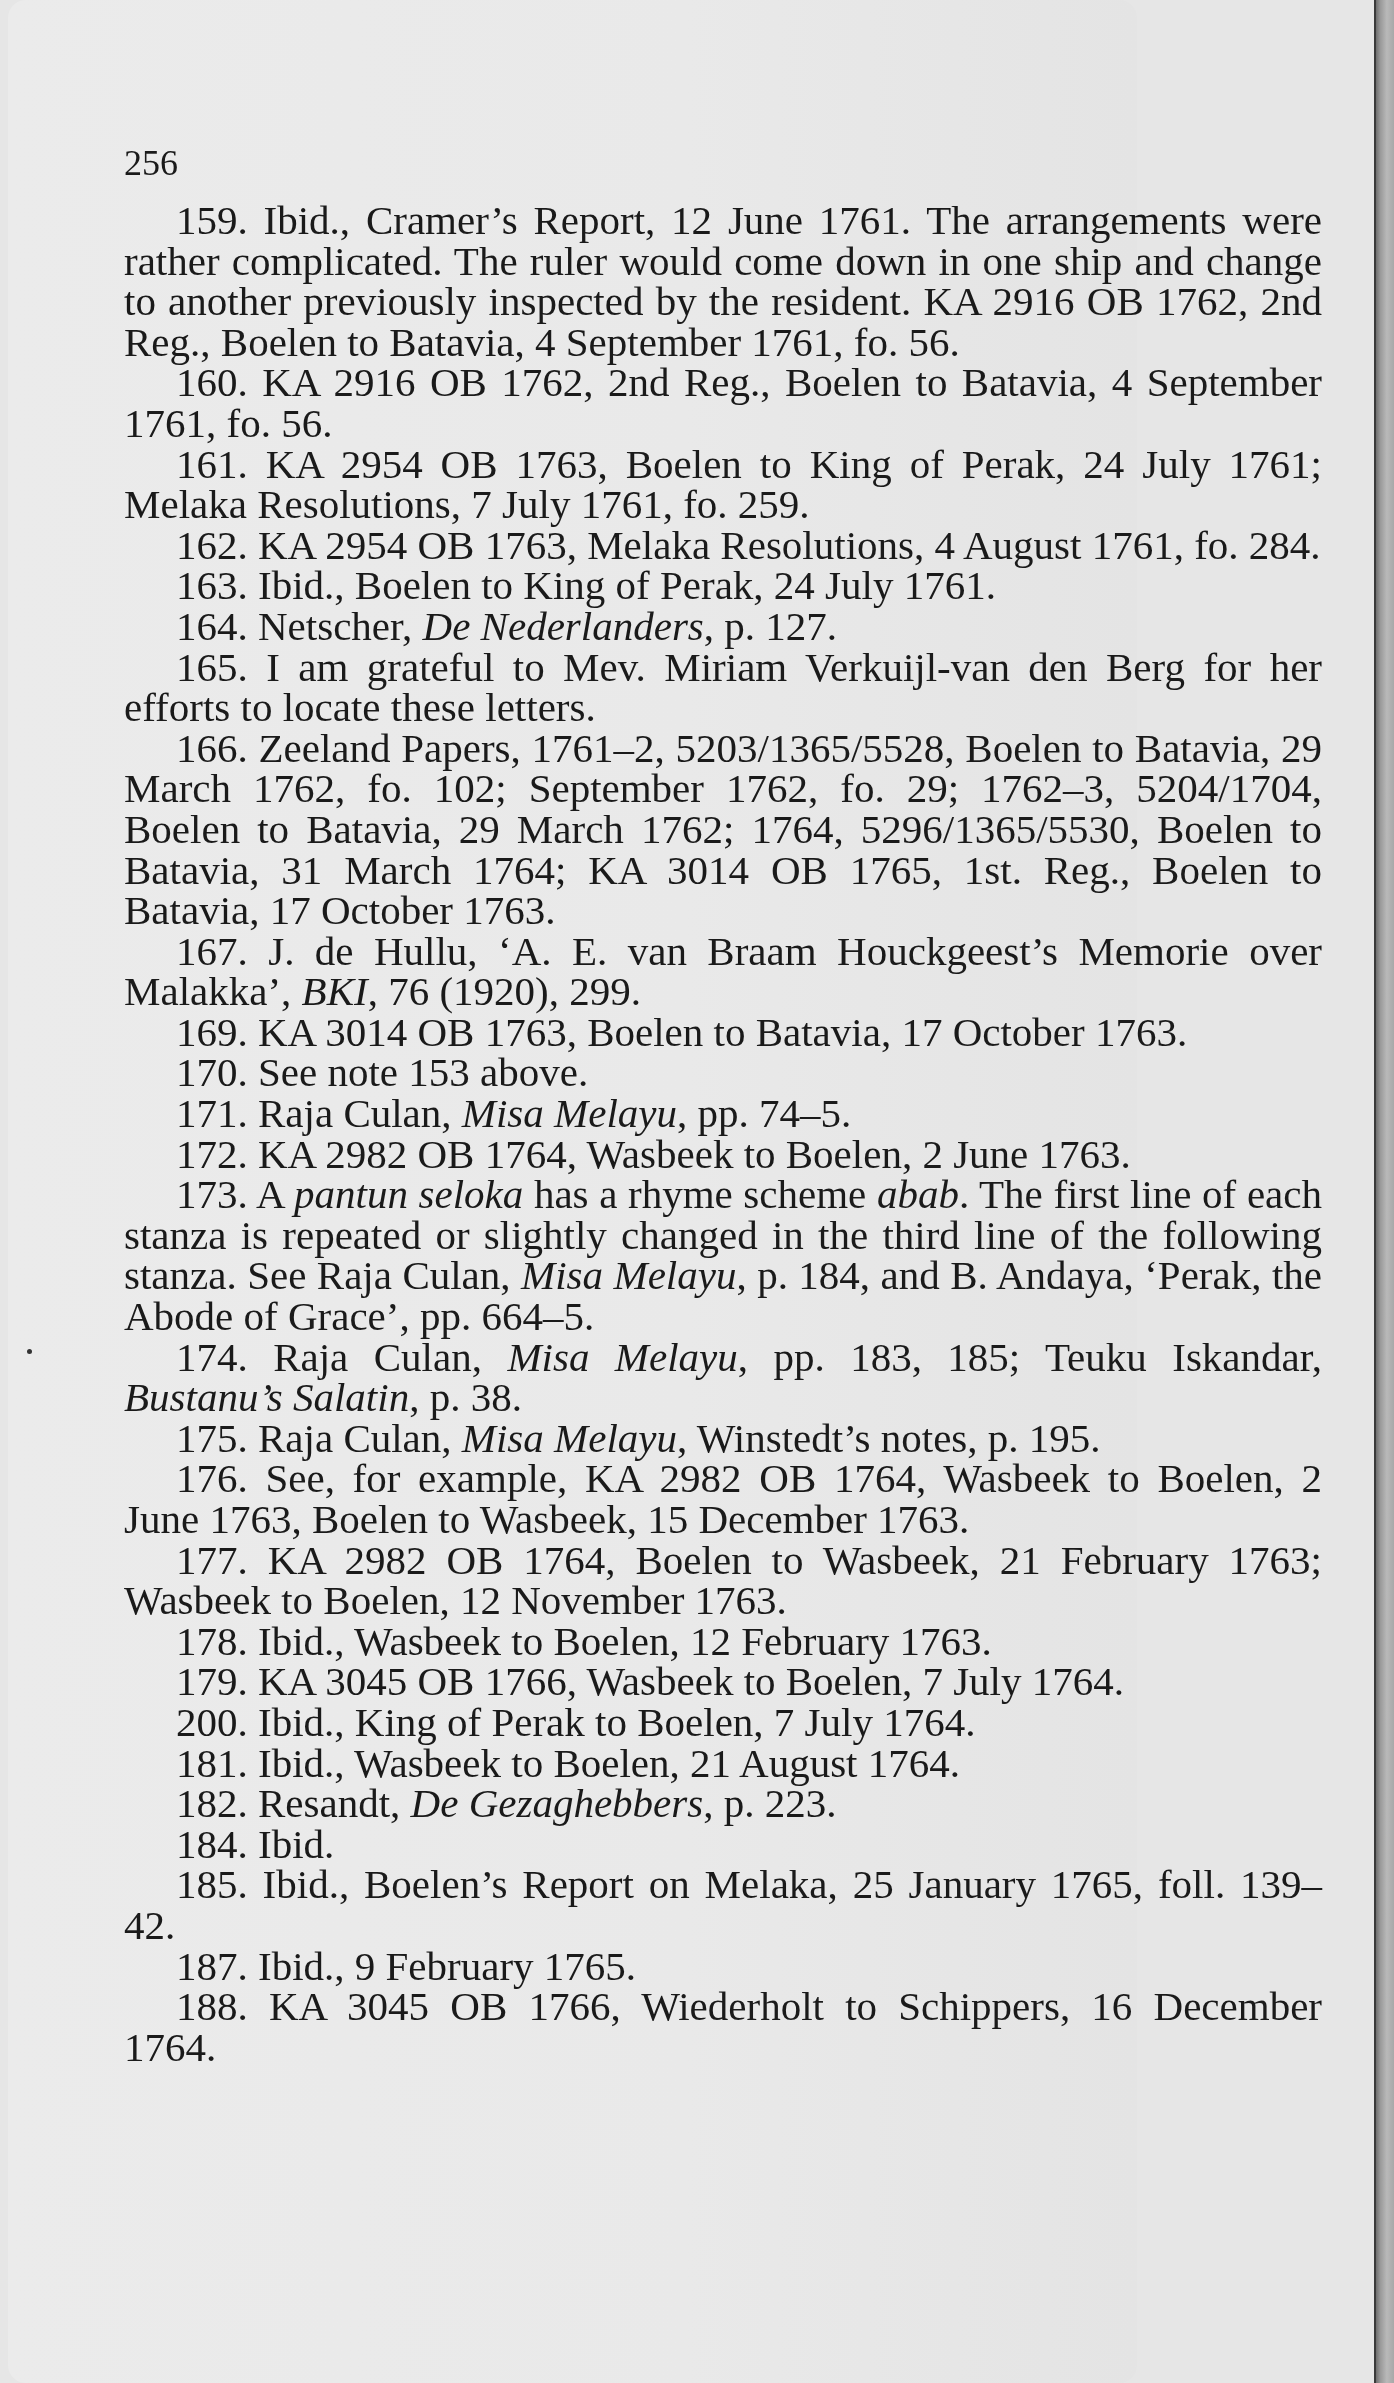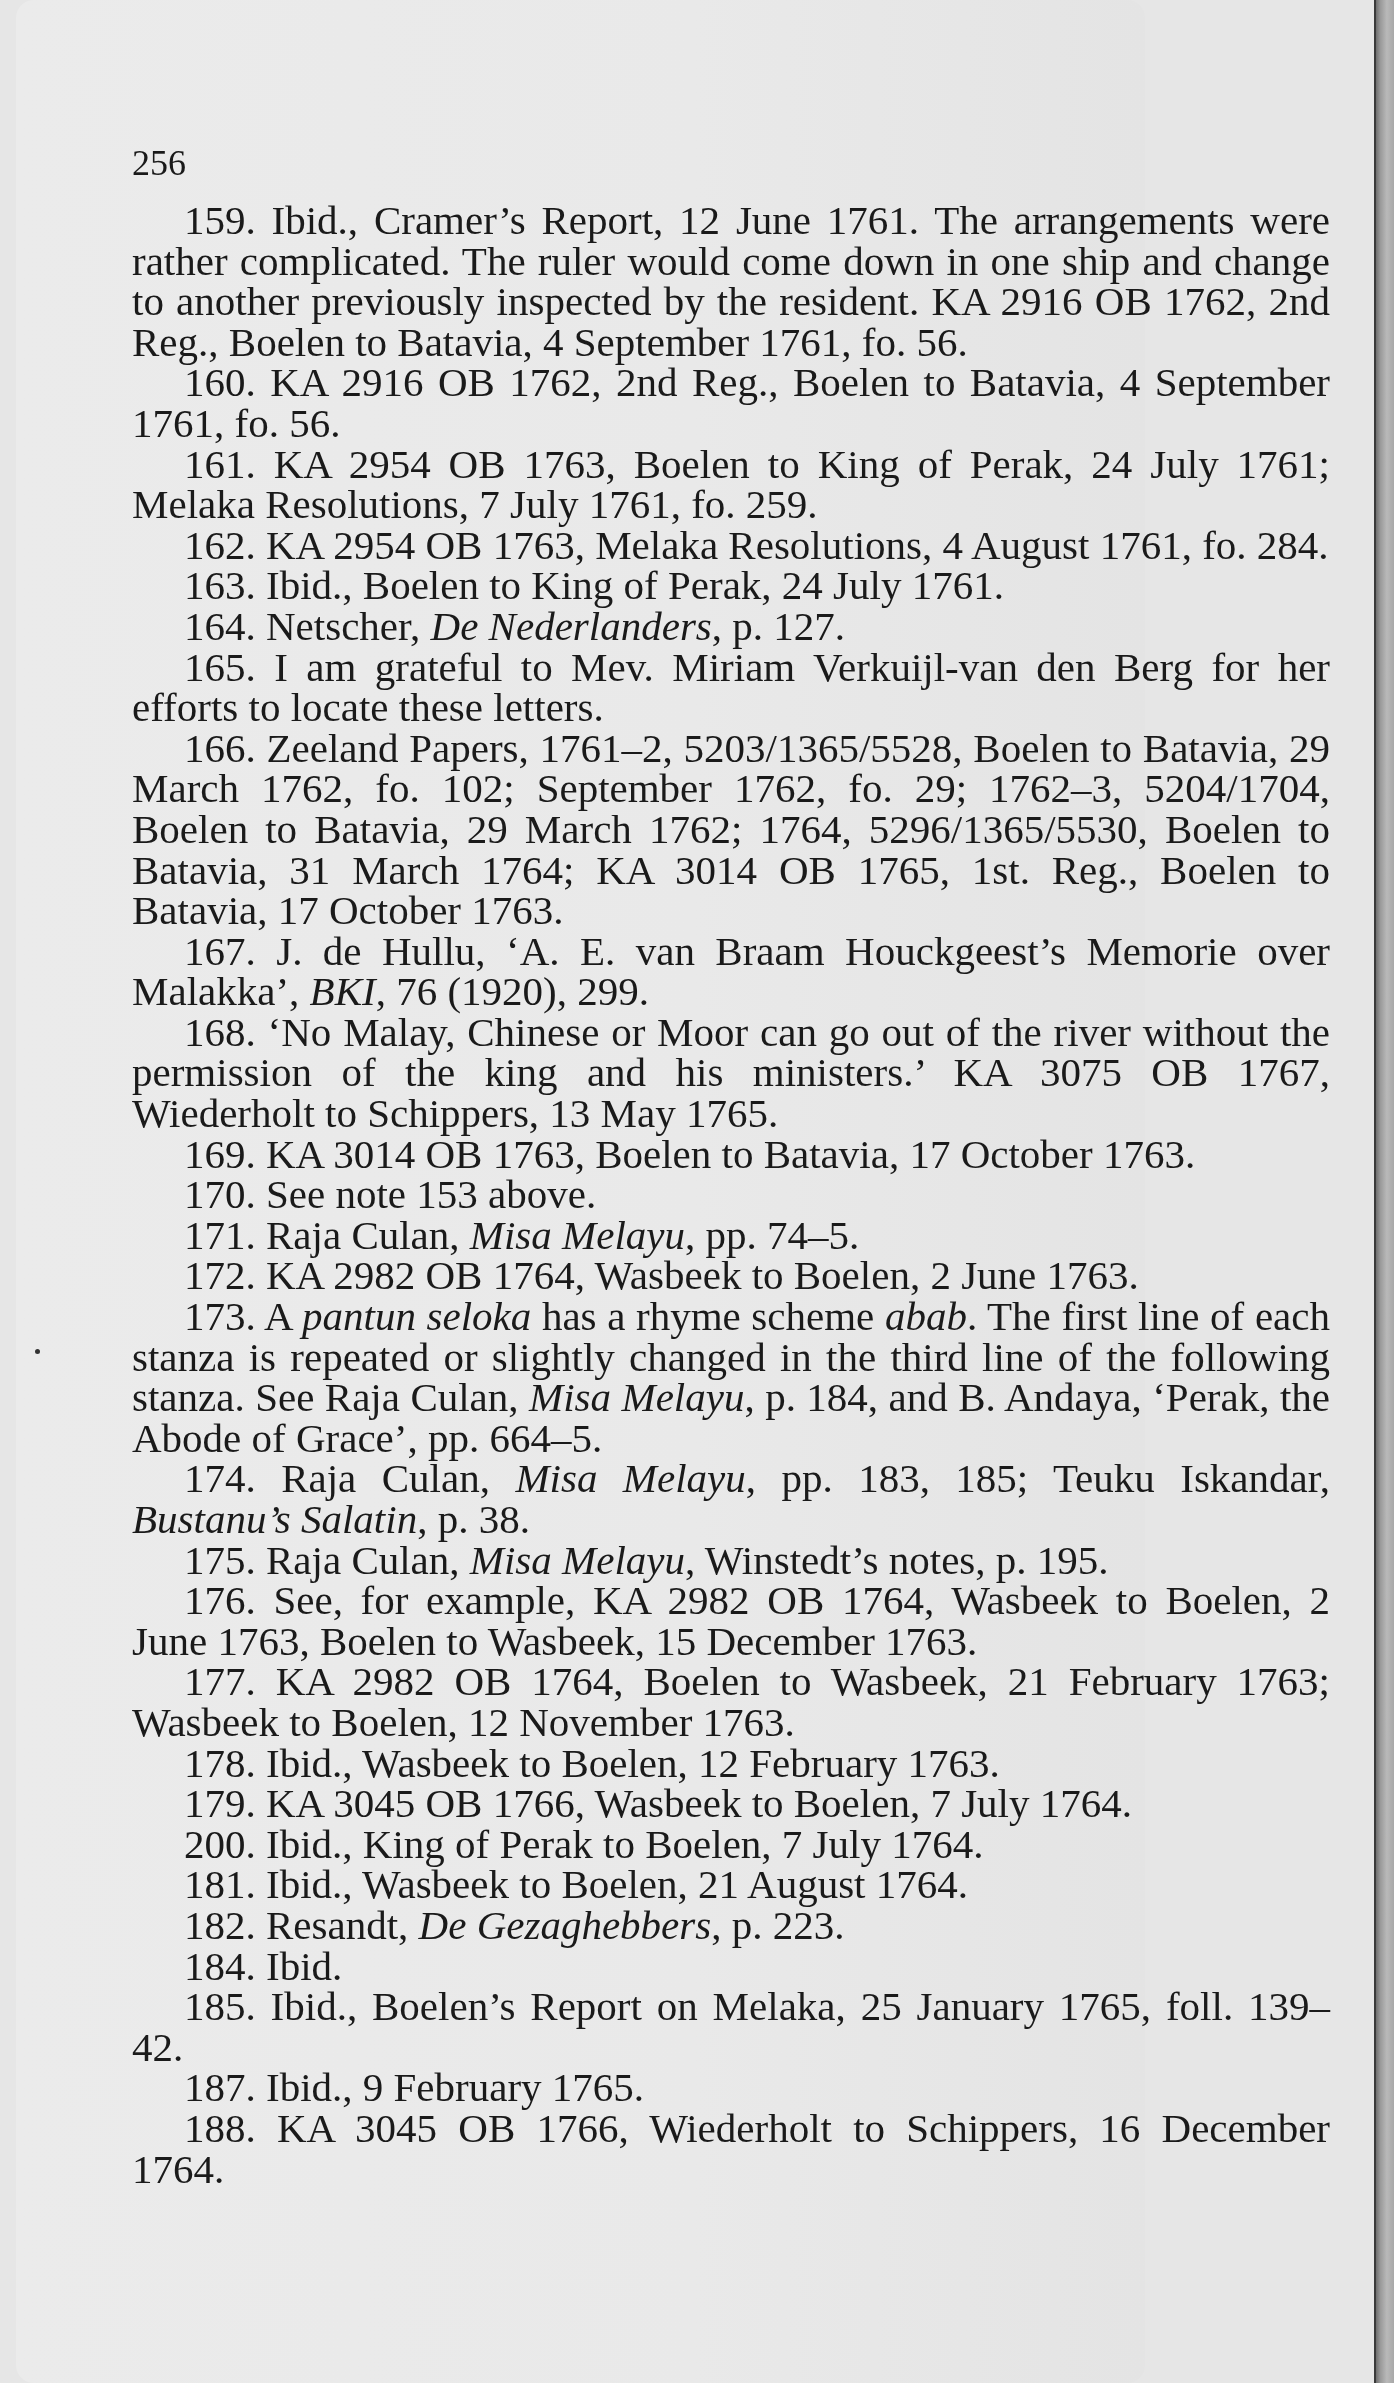--- a/index.html
+++ b/index.html
@@ -10,21 +10,21 @@
       width: 1394px;
       height: 2383px;
       background: #e6e6e6;
       position: relative;
       overflow: hidden;
       font-family: "Liberation Serif", "DejaVu Serif", serif;
       color: #1a1a1a;
     }
     .page {
       position: absolute;
-      left: 16px;
+      left: 8px;
       top: 0;
       width: 1129px;
       height: 2383px;
       background: linear-gradient(90deg, #ebebeb 0%, #e9e9e9 60%, #e4e4e4 100%);
       border-radius: 18px;
     }
     .gutter {
       position: absolute;
       top: 0;
       left: 1376px;
@@ -99,21 +99,20 @@
   <div class="notes" id="notes">
       <p class="note"><span>159.</span><span> Ibid., Cramer’s Report, 12 June 1761. The arrangements were rather complicated. The ruler would come down in one ship and change to another previously inspected by the resident. KA 2916 OB 1762, 2nd Reg., Boelen to Batavia, 4 September 1761, fo. 56.</span></p>
       <p class="note"><span>160.</span><span> KA 2916 OB 1762, 2nd Reg., Boelen to Batavia, 4 September 1761, fo. 56.</span></p>
       <p class="note"><span>161.</span><span> KA 2954 OB 1763, Boelen to King of Perak, 24 July 1761; Melaka Resolutions, 7 July 1761, fo. 259.</span></p>
       <p class="note"><span>162.</span><span> KA 2954 OB 1763, Melaka Resolutions, 4 August 1761, fo. 284.</span></p>
       <p class="note"><span>163.</span><span> Ibid., Boelen to King of Perak, 24 July 1761.</span></p>
       <p class="note"><span>164.</span><span> Netscher, </span><em>De Nederlanders</em><span>, p. 127.</span></p>
       <p class="note"><span>165.</span><span> I am grateful to Mev. Miriam Verkuijl-van den Berg for her efforts to locate these letters.</span></p>
       <p class="note"><span>166.</span><span> Zeeland Papers, 1761–2, 5203/1365/5528, Boelen to Batavia, 29 March 1762, fo. 102; September 1762, fo. 29; 1762–3, 5204/1704, Boelen to Batavia, 29 March 1762; 1764, 5296/1365/5530, Boelen to Batavia, 31 March 1764; KA 3014 OB 1765, 1st. Reg., Boelen to Batavia, 17 October 1763.</span></p>
       <p class="note"><span>167.</span><span> J. de Hullu, ‘A. E. van Braam Houckgeest’s Memorie over Malakka’, </span><em>BKI</em><span>, 76 (1920), 299.</span></p>
-      <p class="note"><span>168.</span><span> ‘No Malay, Chinese or Moor can go out of the river without the per­mission of the king and his ministers.’ KA 3075 OB 1767, Wiederholt to Schippers, 13 May 1765.</span></p>
       <p class="note"><span>169.</span><span> KA 3014 OB 1763, Boelen to Batavia, 17 October 1763.</span></p>
       <p class="note"><span>170.</span><span> See note 153 above.</span></p>
       <p class="note"><span>171.</span><span> Raja Culan, </span><em>Misa Melayu</em><span>, pp. 74–5.</span></p>
       <p class="note"><span>172.</span><span> KA 2982 OB 1764, Wasbeek to Boelen, 2 June 1763.</span></p>
       <p class="note"><span>173.</span><span> A </span><em>pantun seloka</em><span> has a rhyme scheme </span><em>abab</em><span>. The first line of each stanza is repeated or slightly changed in the third line of the following stanza. See Raja Culan, </span><em>Misa Melayu</em><span>, p. 184, and B. Andaya, ‘Perak, the Abode of Grace’, pp. 664–5.</span></p>
       <p class="note"><span>174.</span><span> Raja Culan, </span><em>Misa Melayu</em><span>, pp. 183, 185; Teuku Iskandar, </span><em>Bustanu’s Salatin</em><span>, p. 38.</span></p>
       <p class="note"><span>175.</span><span> Raja Culan, </span><em>Misa Melayu</em><span>, Winstedt’s notes, p. 195.</span></p>
       <p class="note"><span>176.</span><span> See, for example, KA 2982 OB 1764, Wasbeek to Boelen, 2 June 1763, Boelen to Wasbeek, 15 December 1763.</span></p>
       <p class="note"><span>177.</span><span> KA 2982 OB 1764, Boelen to Wasbeek, 21 February 1763; Wasbeek to Boelen, 12 November 1763.</span></p>
       <p class="note"><span>178.</span><span> Ibid., Wasbeek to Boelen, 12 February 1763.</span></p>

